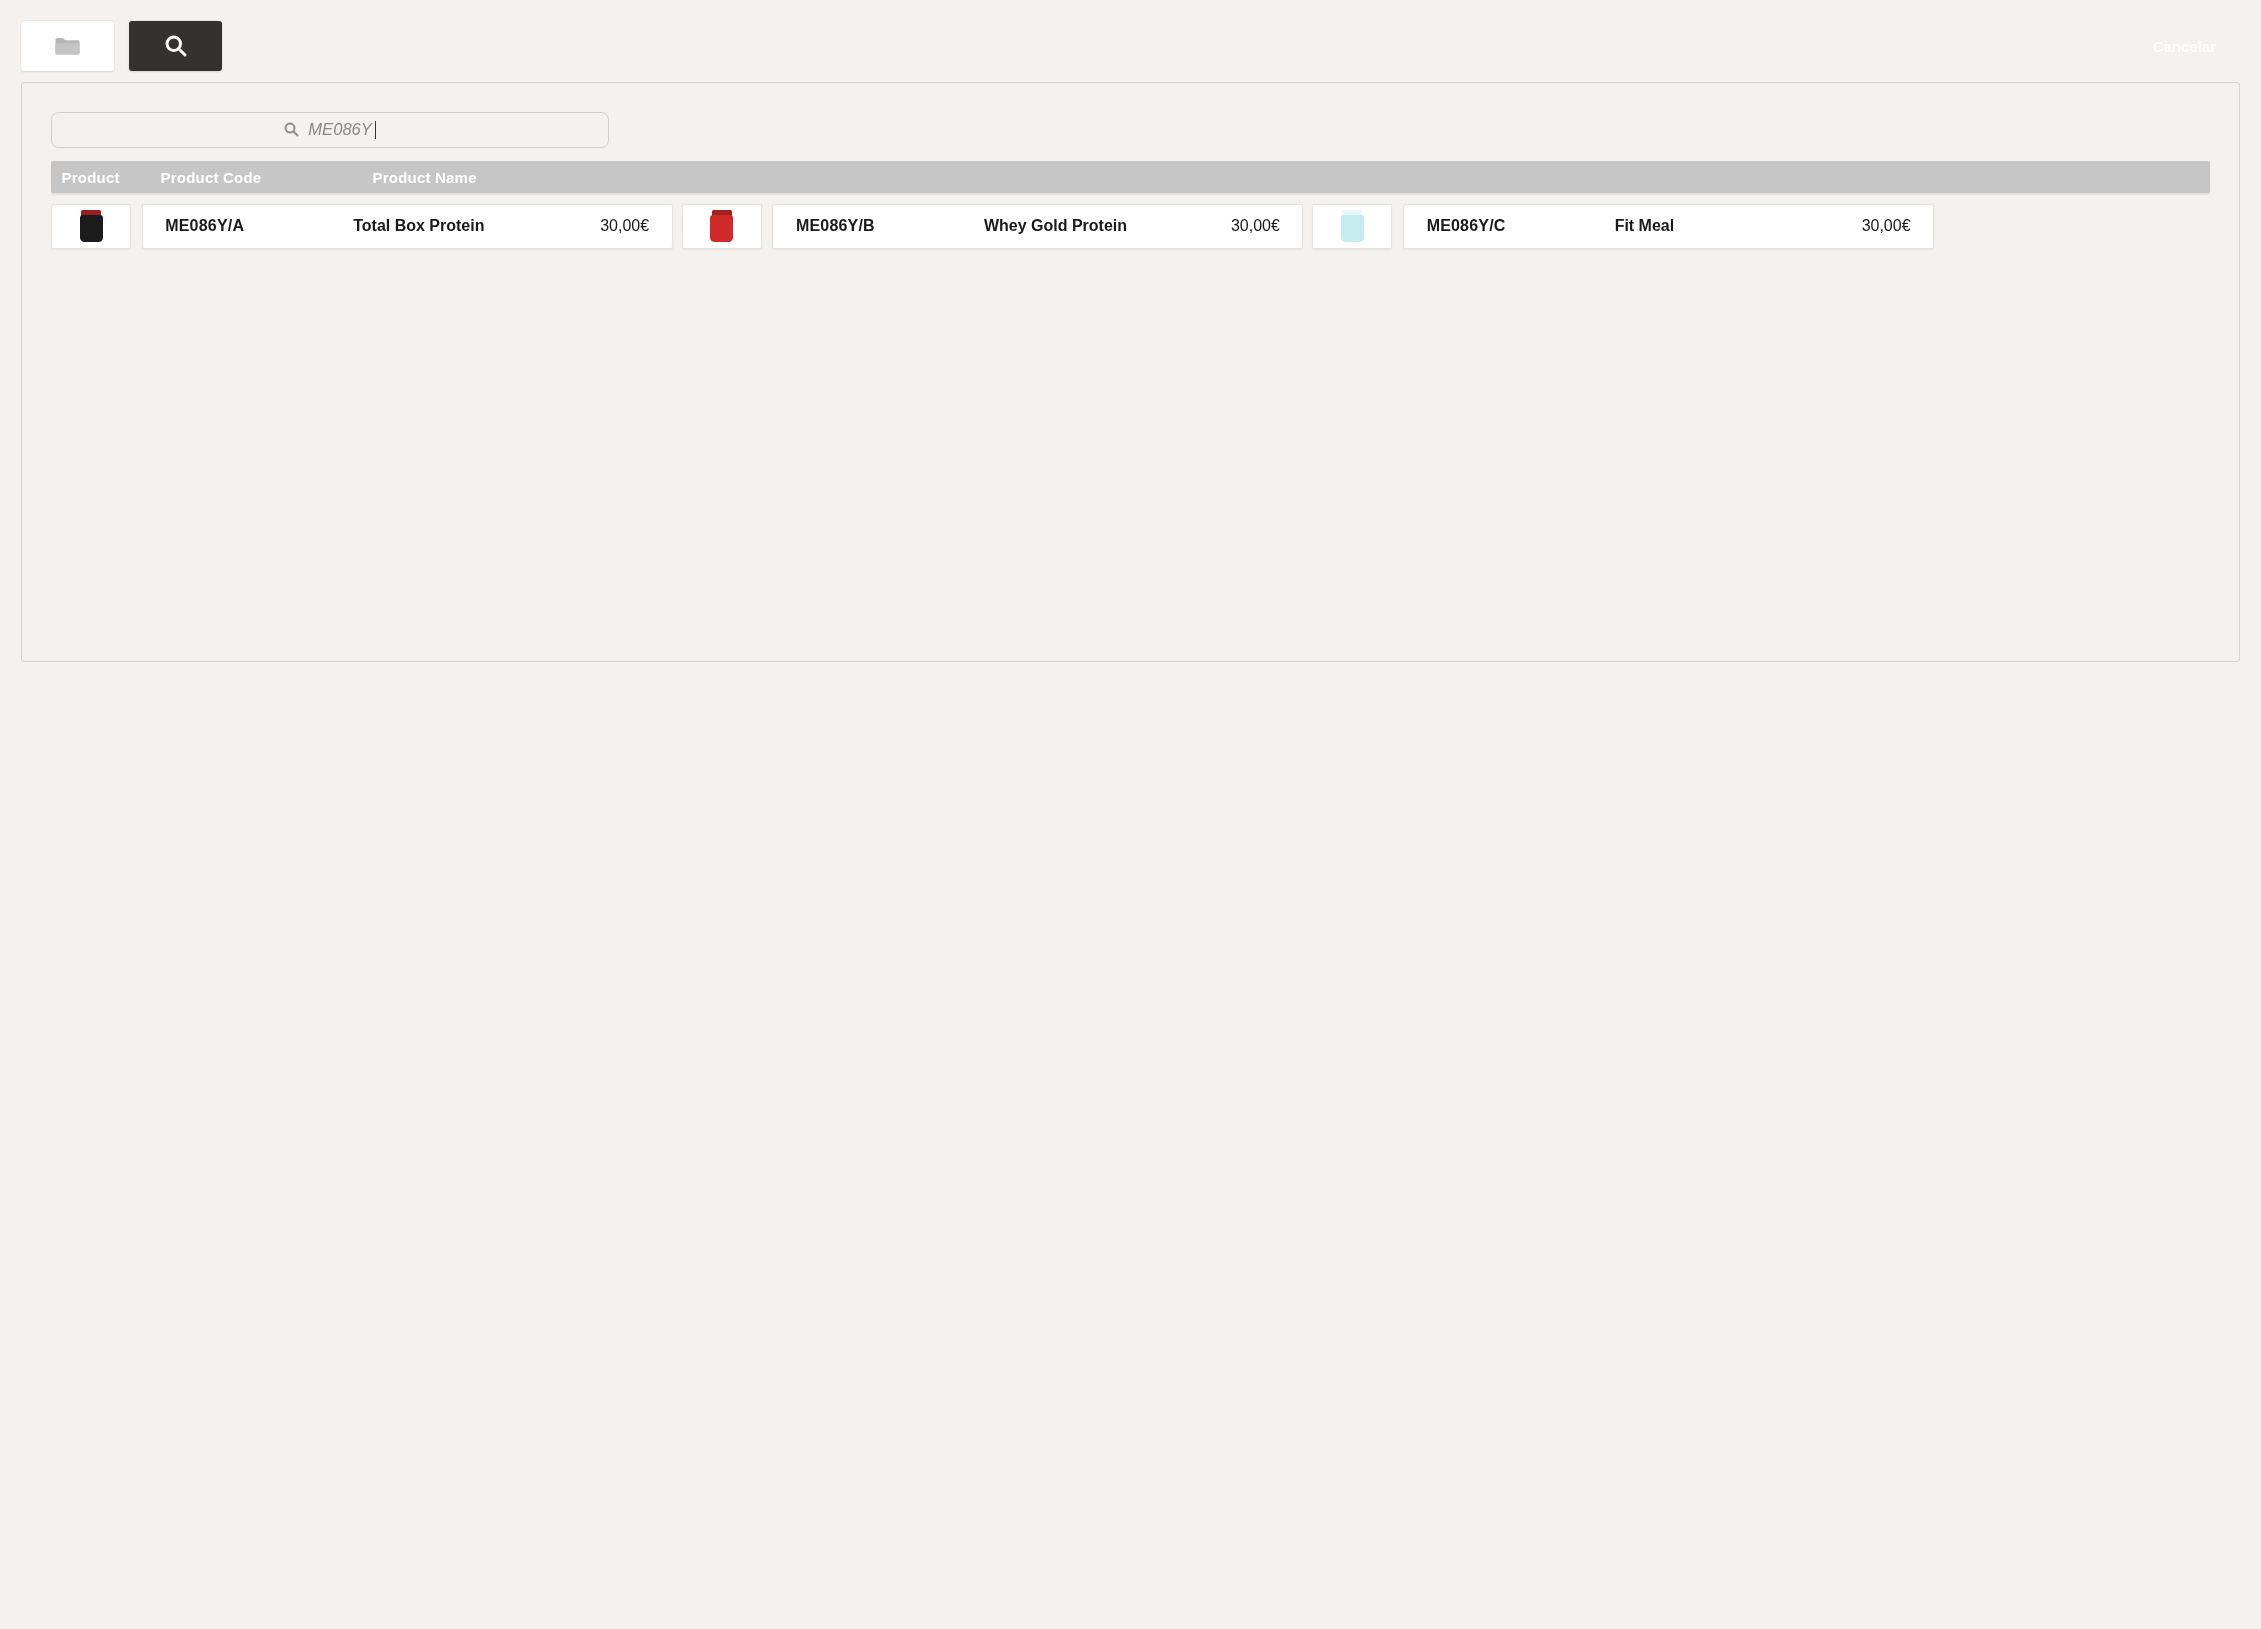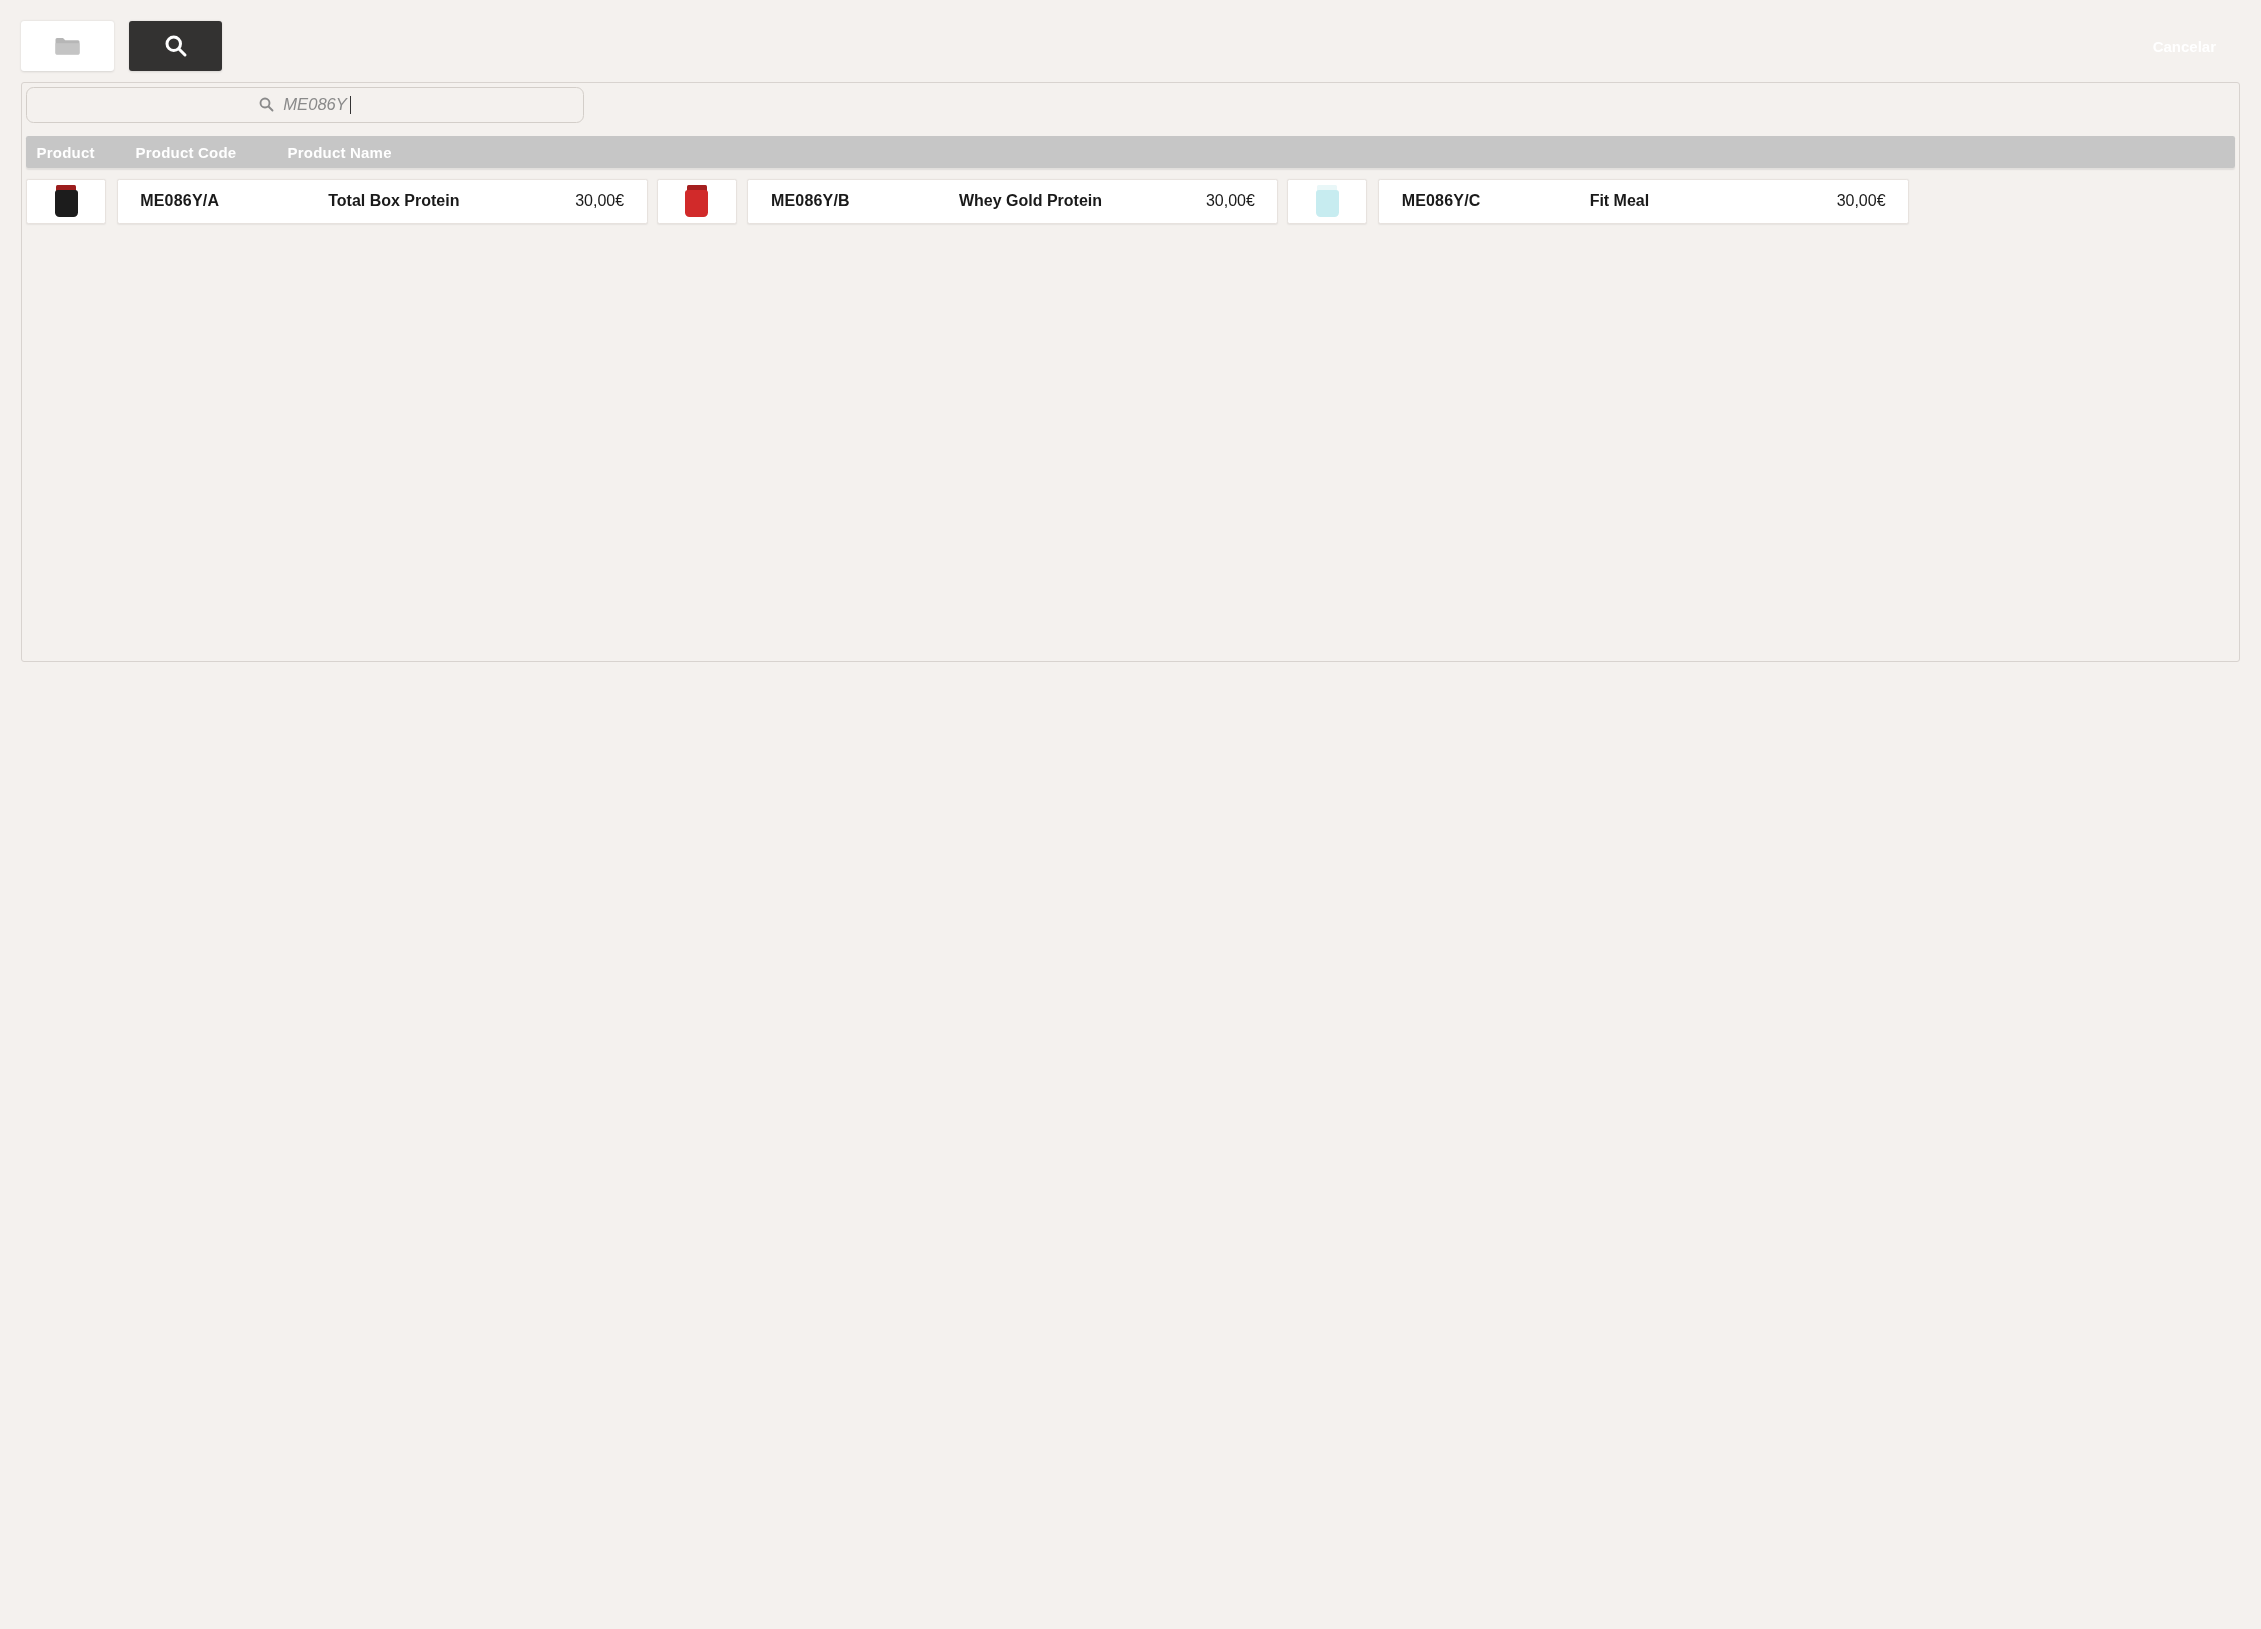--- a/index.html
+++ b/index.html
@@ -34,21 +34,21 @@
     color: #ffffff;
     font-weight: 600;
     font-size: 15px;
     cursor: pointer;
   }
   .panel {
     border: 0.8px solid #d8d3cf;
     border-radius: 3px;
     background: #f4f1ee;
     min-height: 580px;
-    padding: 4px;
+    padding: 29px;
   }
   .search-wrap {
     width: 558px;
     max-width: 60%;
     height: 36px;
     border: 0.8px solid #d3cec9;
     border-radius: 7.5px;
     background: #f4f1ee;
     display: flex;
     align-items: center;
@@ -79,21 +79,21 @@
     box-shadow: 0 1.5px 1.5px rgba(0,0,0,0.08);
     padding: 0 10.6px;
     color: #ffffff;
     font-weight: 700;
     font-size: 15px;
     font-family: Arial, sans-serif;
     font-stretch: condensed;
     letter-spacing: 0.2px;
   }
   .col-product-thumb { width: 99px; }
-  .col-code { width: 152px; }
+  .col-code { width: 212px; }
   .col-name { width: 208px; }
   .col-price { flex: 1; }
   .rows { margin-top: 10.6px; display: flex; flex-direction: row; gap: 9px; }
   .row {
     display: flex;
     align-items: stretch;
     gap: 10.6px;
     height: 45px;
   }
   .thumb-card {

